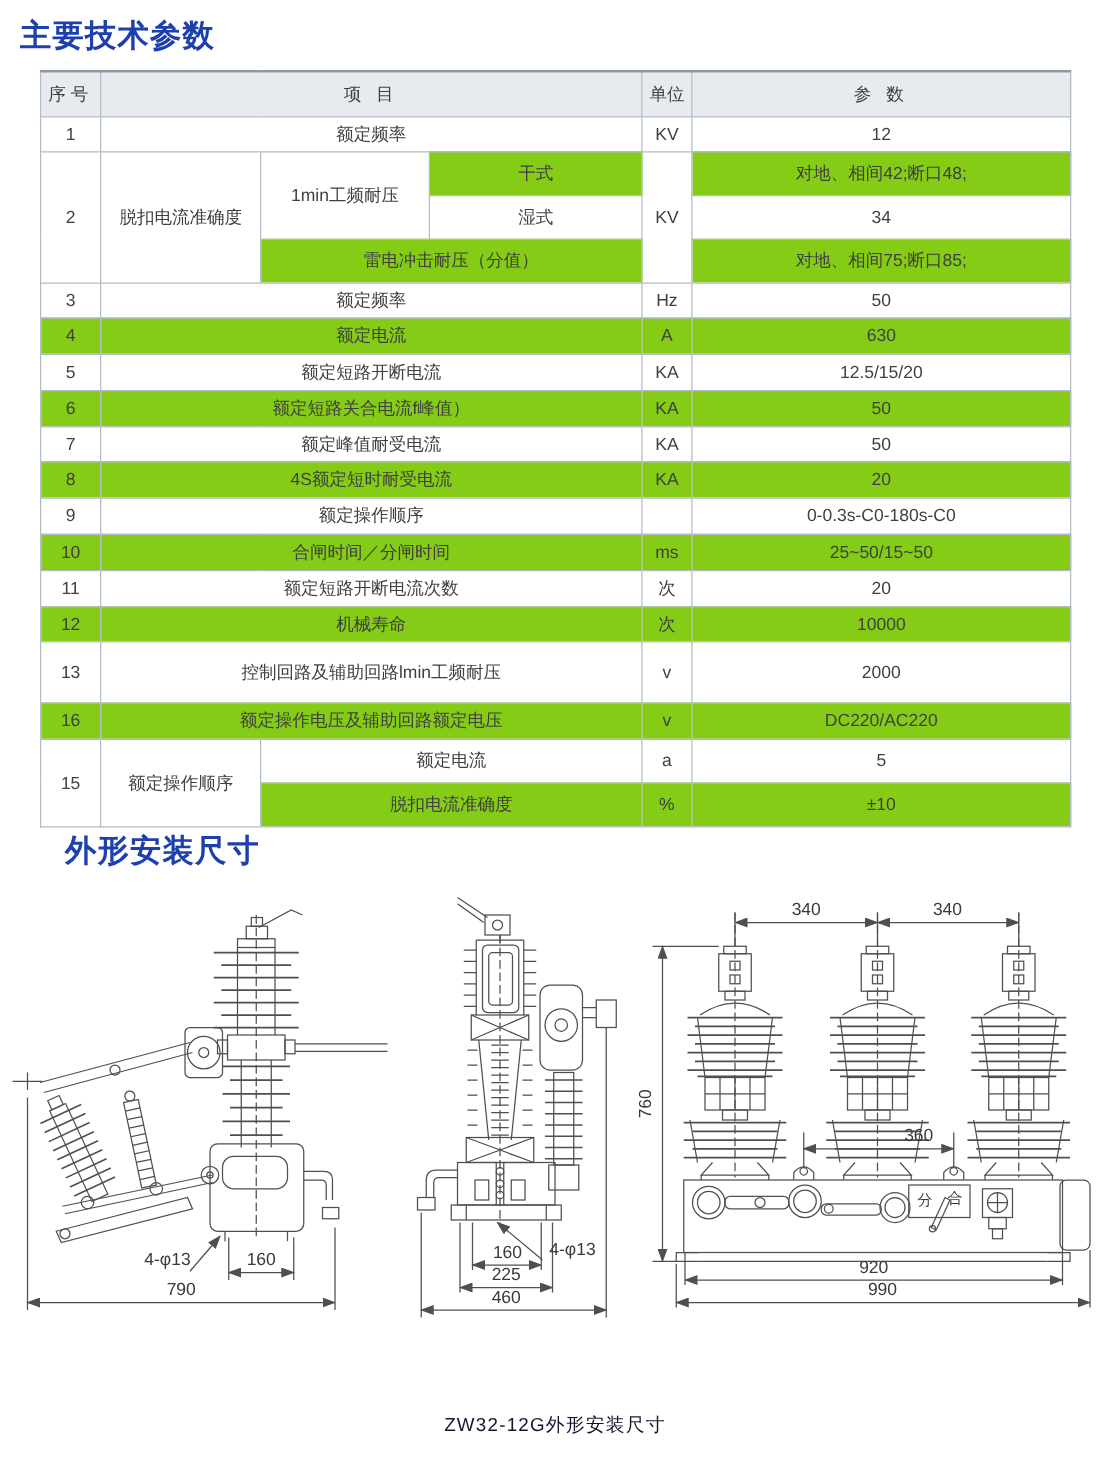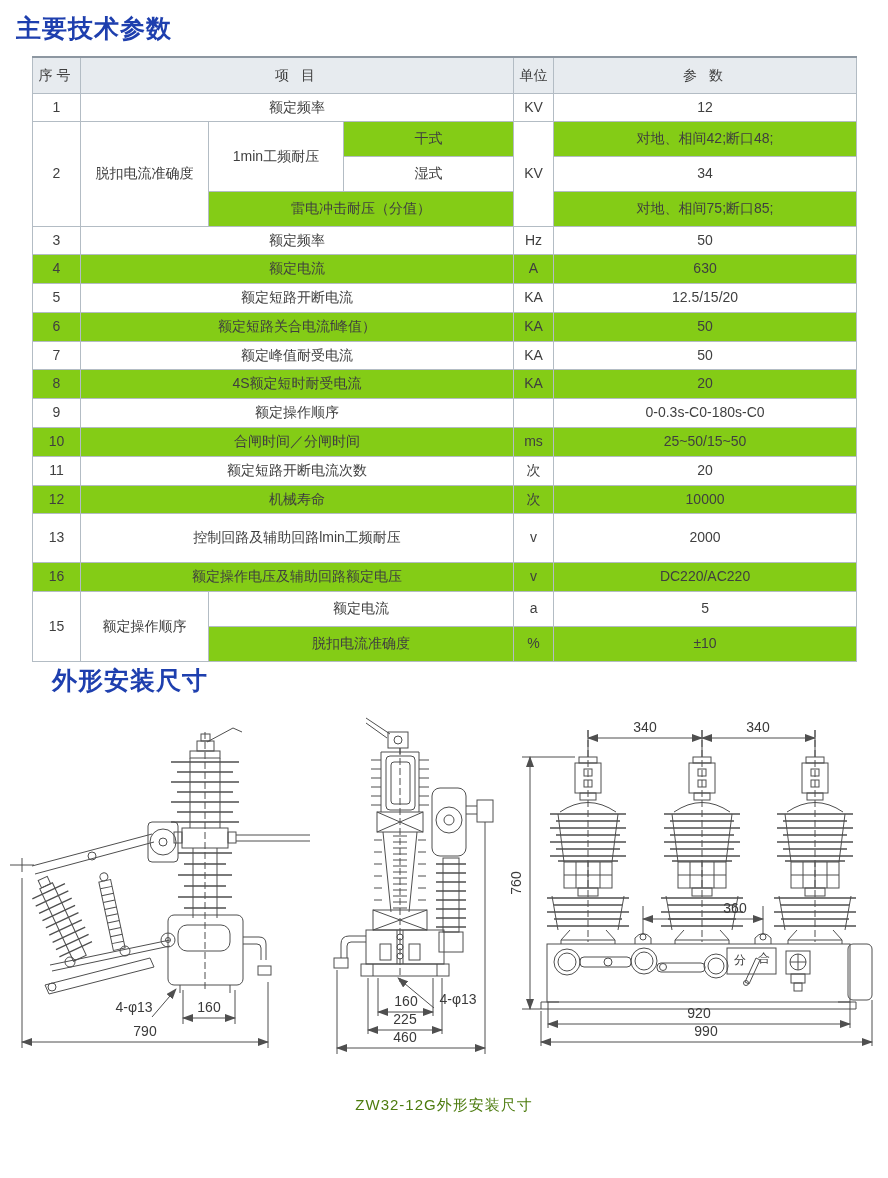--- a/index.html
+++ b/index.html
@@ -32,22 +32,22 @@
   svg .thin{stroke-width:.8;}
   svg .cl{stroke:#8a8a8a;stroke-width:.7;stroke-dasharray:7 3;}
   svg .blk{fill:#1a1a1a;stroke:none;}
   svg .wht{fill:#ffffff;stroke:none;}
   svg .bold{stroke-width:3.2;}
   svg .dim{stroke:#4f4f4f;stroke-width:1;marker-start:url(#ar);marker-end:url(#ar);fill:none;}
   svg .ext{stroke:#4f4f4f;stroke-width:.8;fill:none;}
   svg text.dt{font-size:14px;fill:#3a3a3a;text-anchor:middle;stroke:none;
     font-family:"Liberation Sans","DejaVu Sans",sans-serif;}
   svg text.zh{font-size:12px;}
-  .caption{position:absolute;left:0;top:1096px;width:888px;text-align:center;
-    font-size:15px;color:#4d7c0f;letter-spacing:1px;}
+  .caption{position:absolute;left:0;top:1131px;width:888px;text-align:center;
+    font-size:15px;color:#0f172a;letter-spacing:1px;}
 </style>
 </head>
 <body>
 
 <h1 class="sec-title" id="title1">主要技术参数</h1>
 
 <table class="params">
   <colgroup>
     <col style="width:48px">
       <col style="width:128px">

